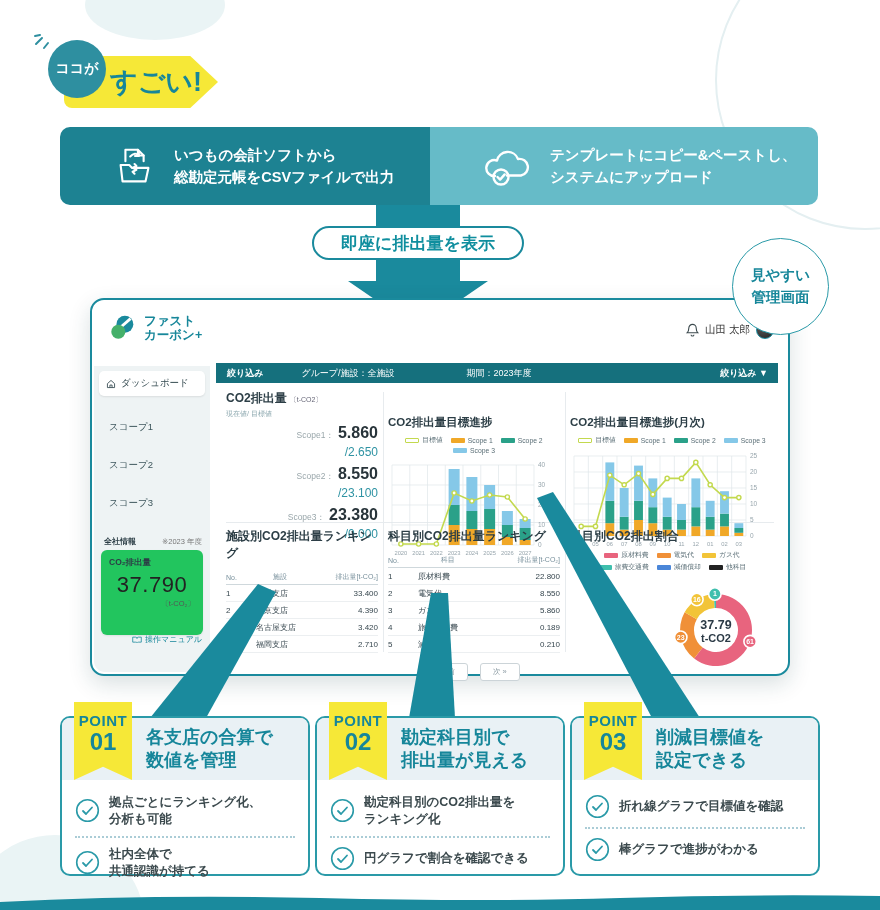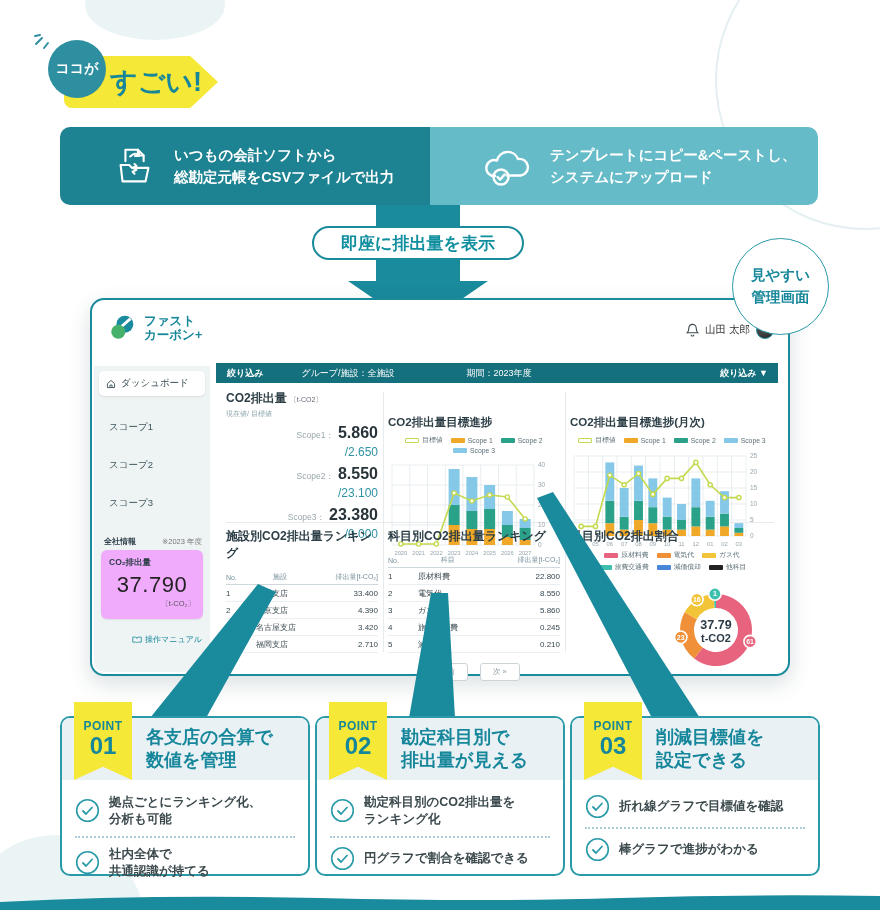--- a/index.html
+++ b/index.html
@@ -52,21 +52,21 @@
   .filter-bar .f3 { margin-left:72px; }
   .filter-bar .f4 { margin-left:auto; margin-right:10px; font-weight:bold; cursor:pointer; }
 
   .sidebar { position:absolute; left:2px; top:66px; width:116px; bottom:2px; background:#eef3f4; border-radius:0 0 0 11px; }
   .side-active { margin:5px 5px 0 5px; background:#fff; border-radius:5px; padding:6px 7px; display:flex; align-items:center; gap:5px;
     font-size:9.5px; color:#33494f; box-shadow:0 1px 2px rgba(0,0,0,.09); cursor:pointer; }
   .side-item { margin:25px 0 0 15px; font-size:9.5px; color:#3d565c; cursor:pointer; }
   .side-info { position:absolute; left:10px; right:8px; top:170px; display:flex; justify-content:space-between; align-items:baseline; }
   .side-info .a { font-size:8px; font-weight:bold; color:#2c3e46; }
   .side-info .b { font-size:7.5px; color:#777; }
-  .side-card { position:absolute; left:7px; right:7px; top:184px; height:69px; background:#f0abfc; border-radius:6px; padding:7px 8px;
+  .side-card { position:absolute; left:7px; right:7px; top:184px; height:85px; background:#22c55e; border-radius:6px; padding:7px 8px;
     box-shadow:0 1px 2px rgba(0,0,0,.08); }
   .side-card .t { font-size:8.5px; font-weight:bold; color:#2c3e46; }
   .side-card .v { font-size:22px; color:#222; text-align:center; margin-top:3px; letter-spacing:.5px; }
   .side-card .u { font-size:7.5px; color:#555; text-align:right; margin-top:1px; }
   .side-manual { position:absolute; right:8px; top:268px; font-size:8px; color:#17879a; display:flex; align-items:center; gap:3px; cursor:pointer; }
 
   .vdiv { position:absolute; top:92px; height:260px; width:1px; background:#e7ebee; }
   .hdiv { position:absolute; left:134px; width:548px; top:222px; height:1px; background:#e7ebee; }
 
   .card-title { font-size:12px; font-weight:bold; color:#2c3e46; }
@@ -106,21 +106,21 @@
   
   .connectors { position:absolute; left:0; top:0; z-index:4; pointer-events:none; }
 
   
   .point-card { position:absolute; top:716px; width:250px; height:160px; background:#fff; border:2px solid #2a9aa8; border-radius:10px; z-index:5; }
   .pc1 { left:60px; } .pc2 { left:315px; } .pc3 { left:570px; }
   .pc-head { height:62px; background:#e9f1f5; border-radius:8px 8px 0 0; position:relative; }
   .pc-title { position:absolute; left:84px; top:50%; transform:translateY(-50%); font-size:18px; font-weight:bold; color:#16869a; line-height:1.3; }
   .pc-ribbon { position:absolute; left:12px; top:-16px; width:58px; height:78px; background:#f6e837;
     clip-path:polygon(0 0,100% 0,100% 100%,50% 83%,0 100%); text-align:center; color:#16869a; font-weight:bold; }
-  .pc-ribbon .rb1 { font-size:12px; margin-top:17px; letter-spacing:.5px; }
+  .pc-ribbon .rb1 { font-size:15px; margin-top:10px; letter-spacing:.5px; }
   .pc-ribbon .rb2 { font-size:24px; line-height:1.05; }
   .pc-body { padding:8px 13px 0; }
   .check-row { display:flex; align-items:center; gap:9px; padding:6px 0; }
   .check-text { font-size:12.5px; font-weight:bold; color:#3c4a4e; line-height:1.35; white-space:pre-line; }
   .dotline { border-top:2px dotted #aaccd6; margin:2px 0; }
 </style>
 </head>
 <body>
 
 <div id="stage">
@@ -474,21 +474,21 @@
                 <td class="c2">8.550</td>
               </tr>
               <tr>
                 <td class="c0">3</td>
                 <td class="c1">ガス代</td>
                 <td class="c2">5.860</td>
               </tr>
               <tr>
                 <td class="c0">4</td>
                 <td class="c1">旅費交通費</td>
-                <td class="c2">0.245</td>
+                <td class="c2">0.189</td>
               </tr>
               <tr>
                 <td class="c0">5</td>
                 <td class="c1">減価償却</td>
                 <td class="c2">0.210</td>
               </tr>
             </tbody>
           </table>
         </div>
       <div class="pager">

